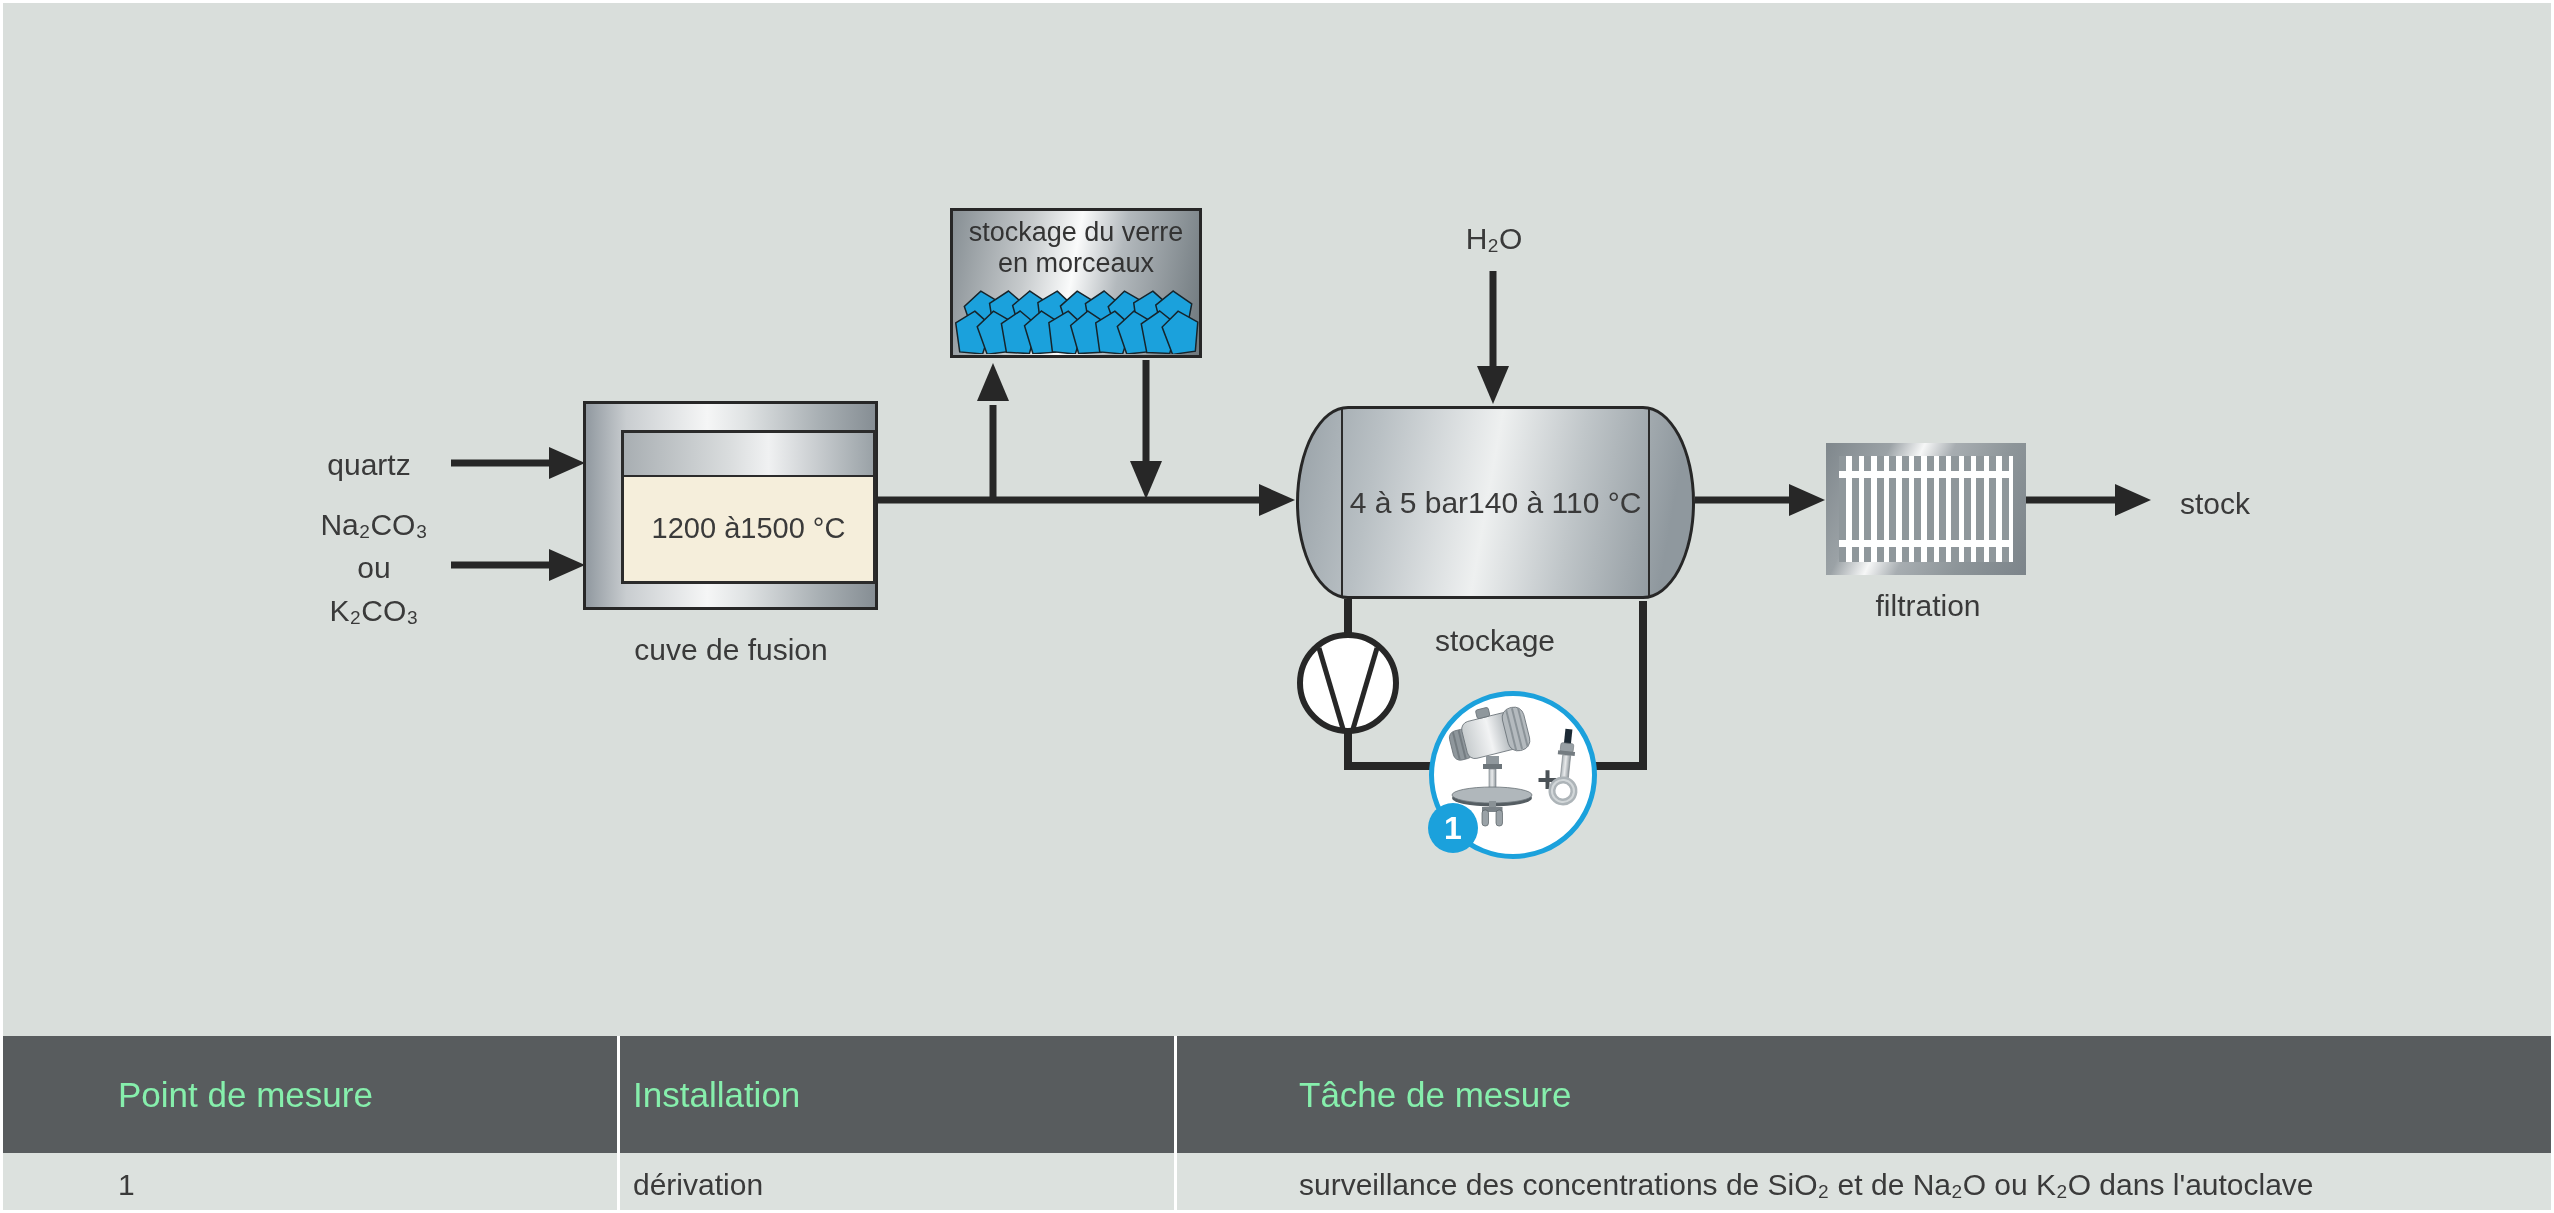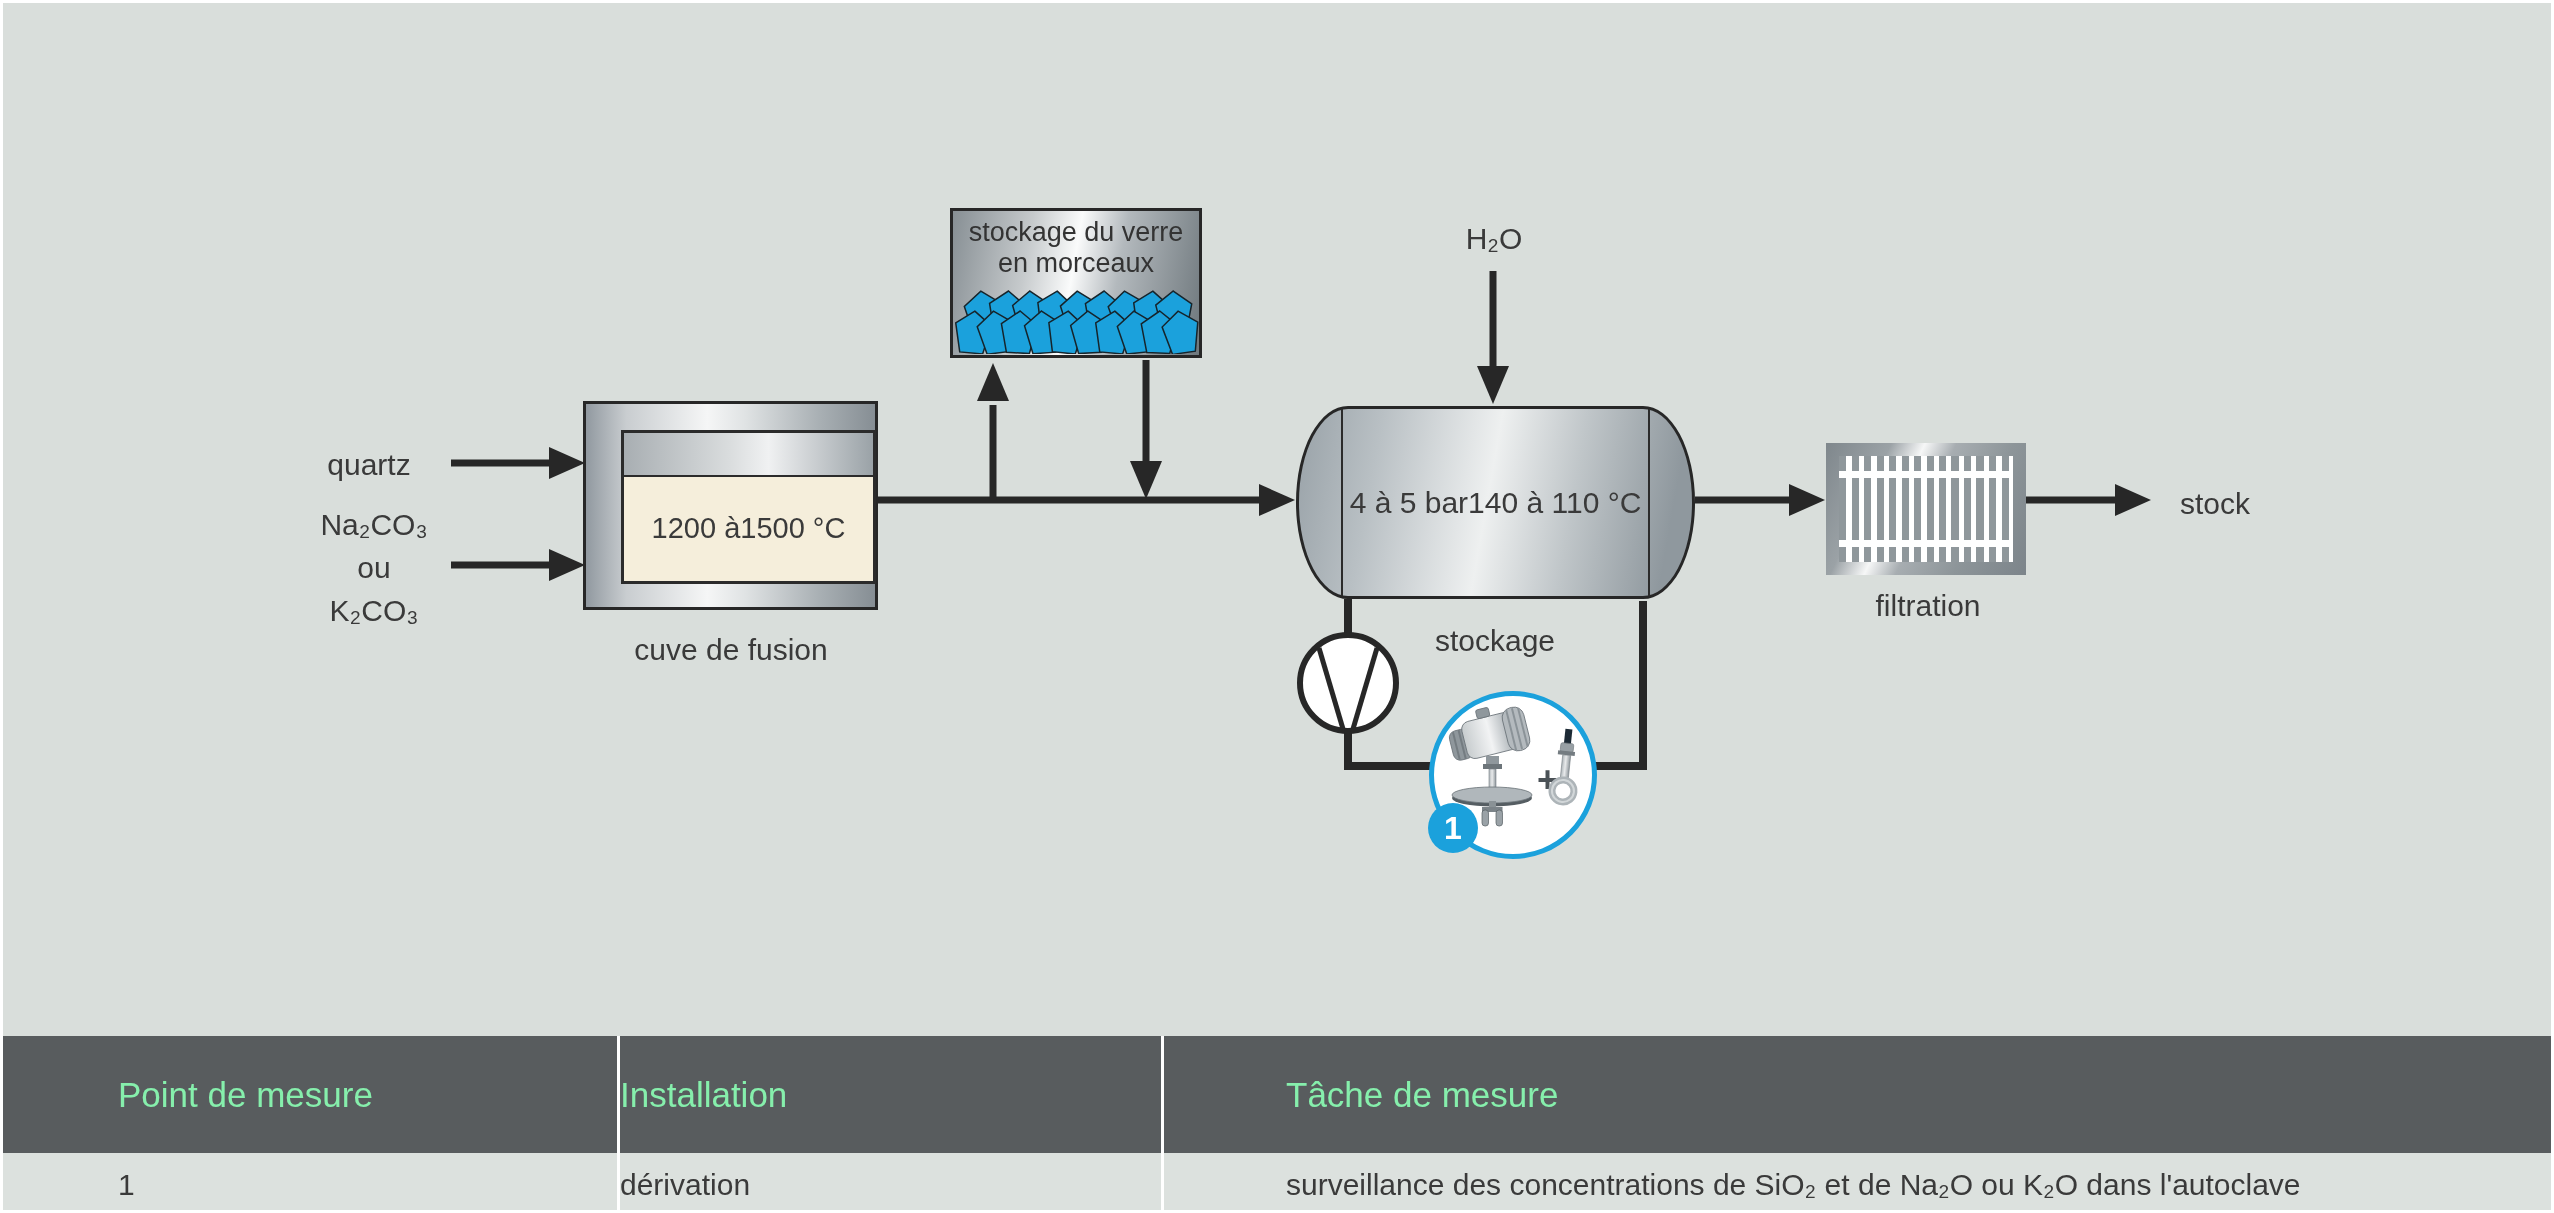--- a/index.html
+++ b/index.html
@@ -53,21 +53,21 @@
   
   #mp-circle{left:1426px;top:688px;width:168px;height:168px;box-sizing:border-box;
     border:5px solid #1ba1dc;border-radius:50%;background:#fff;z-index:5;}
   #mp-badge{left:1425px;top:800px;width:50px;height:50px;border-radius:50%;background:#1ba1dc;
     color:#fff;font-size:32px;font-weight:bold;display:flex;align-items:center;justify-content:center;z-index:6;}
 
   
   #tbl-header{left:0;top:1033px;width:2554px;height:117px;background:#585c5e;display:flex;z-index:4;}
   #tbl-row{left:0;top:1150px;width:2554px;height:63px;background:#dce1de;display:flex;z-index:4;}
   .c1{width:617px;box-sizing:border-box;border-right:3px solid #fff;padding-left:115px;display:flex;align-items:center;}
-  .c2{width:544px;box-sizing:border-box;border-right:3px solid #fff;display:flex;align-items:center;}
+  .c2{width:544px;box-sizing:border-box;border-right:3px solid #fff;display:flex;align-items:center;margin-left:13px;}
   .c3{flex:1;padding-left:122px;display:flex;align-items:center;}
   #tbl-header .cell-text{color:#86efac;font-size:35px;}
   #tbl-row .cell-text{color:#3a3a3a;font-size:30px;}
 
   svg{display:block;}
   #overlay{left:0;top:0;z-index:1;}
   .box{z-index:2;}
 </style>
 </head>
 <body>

